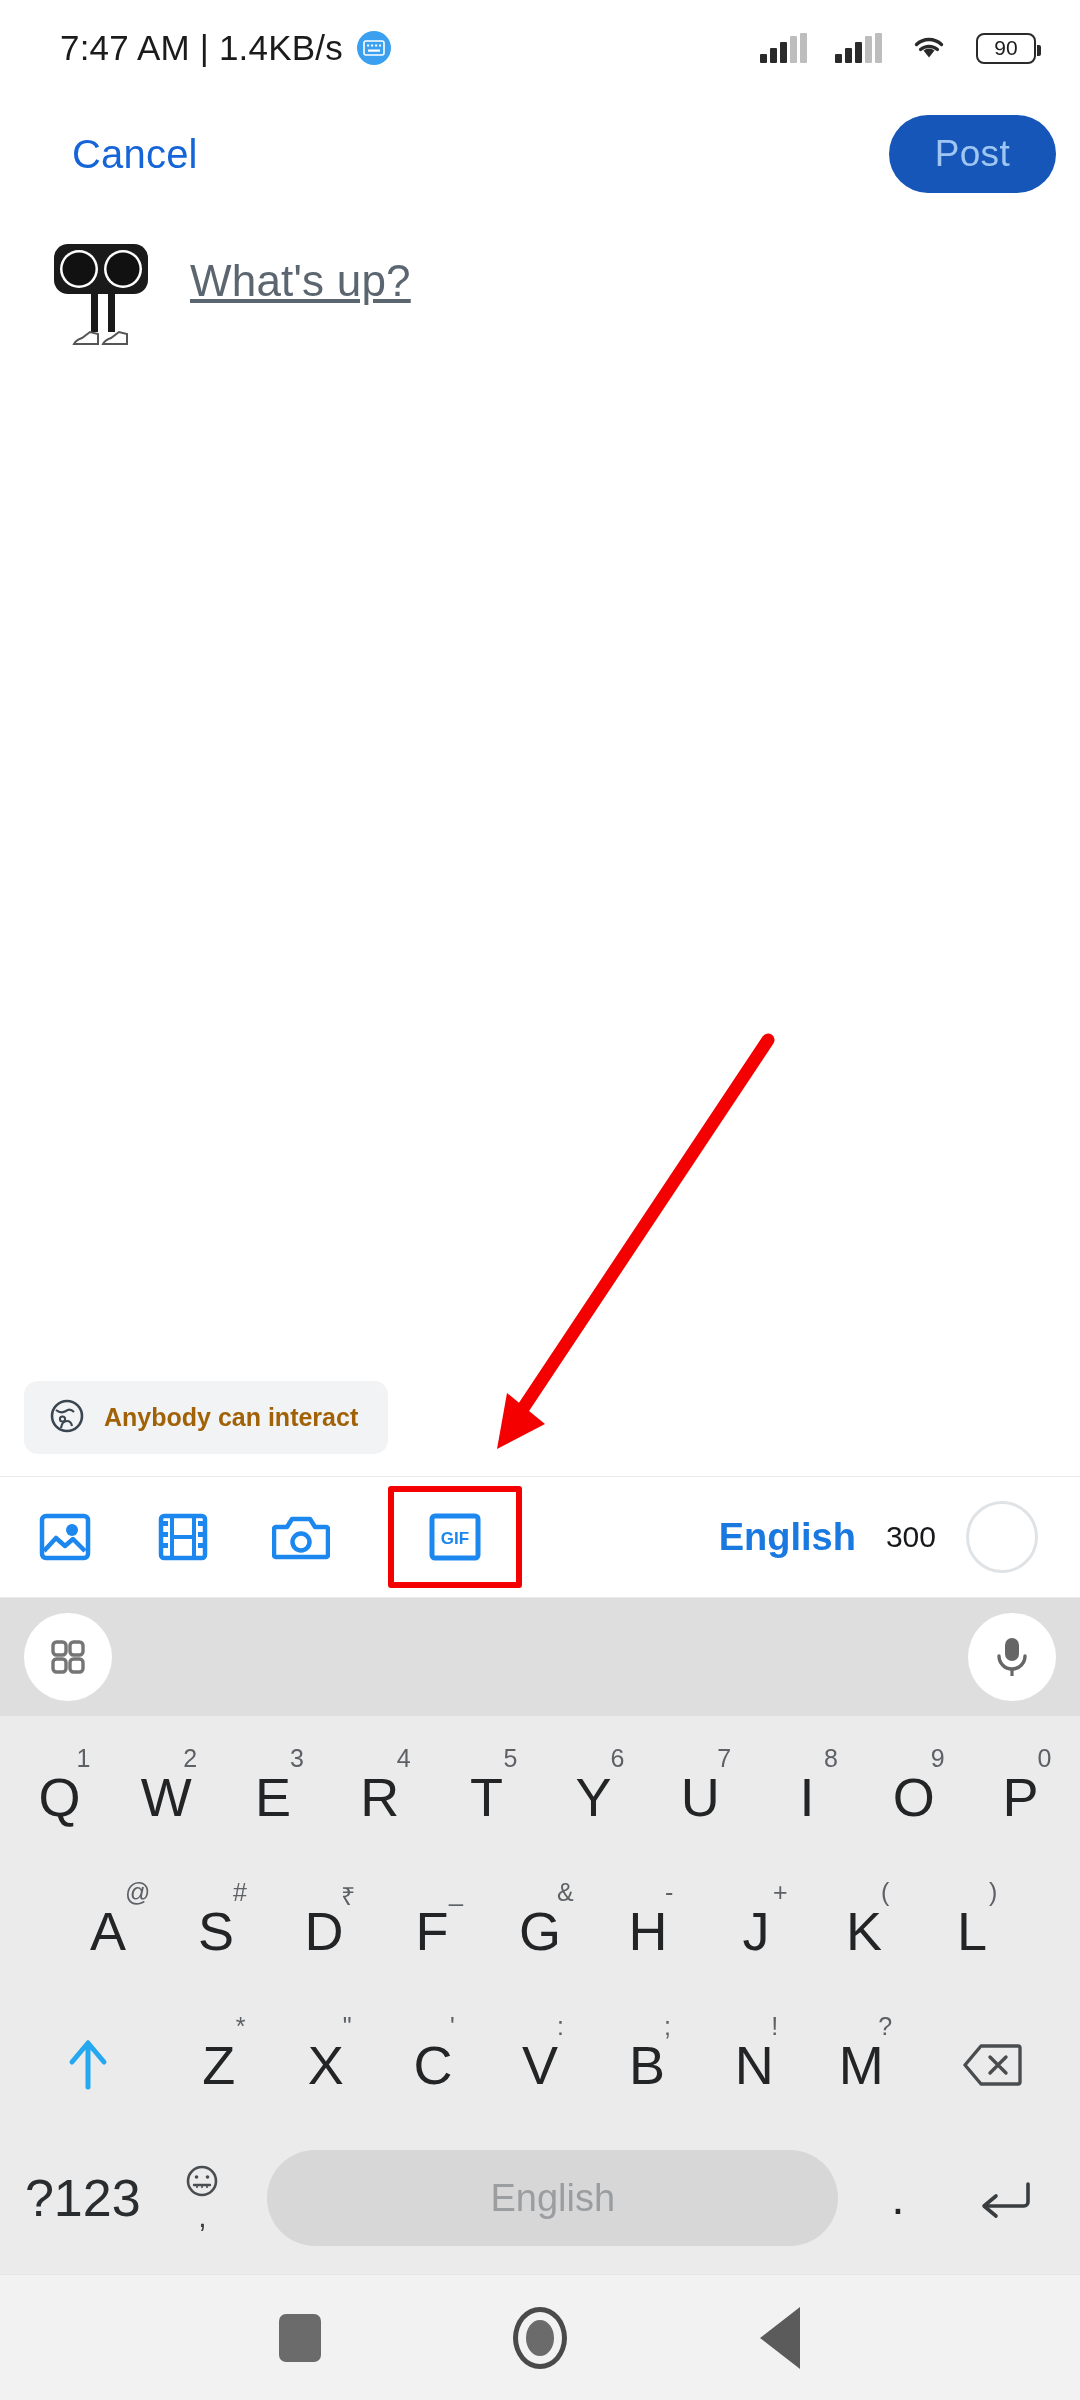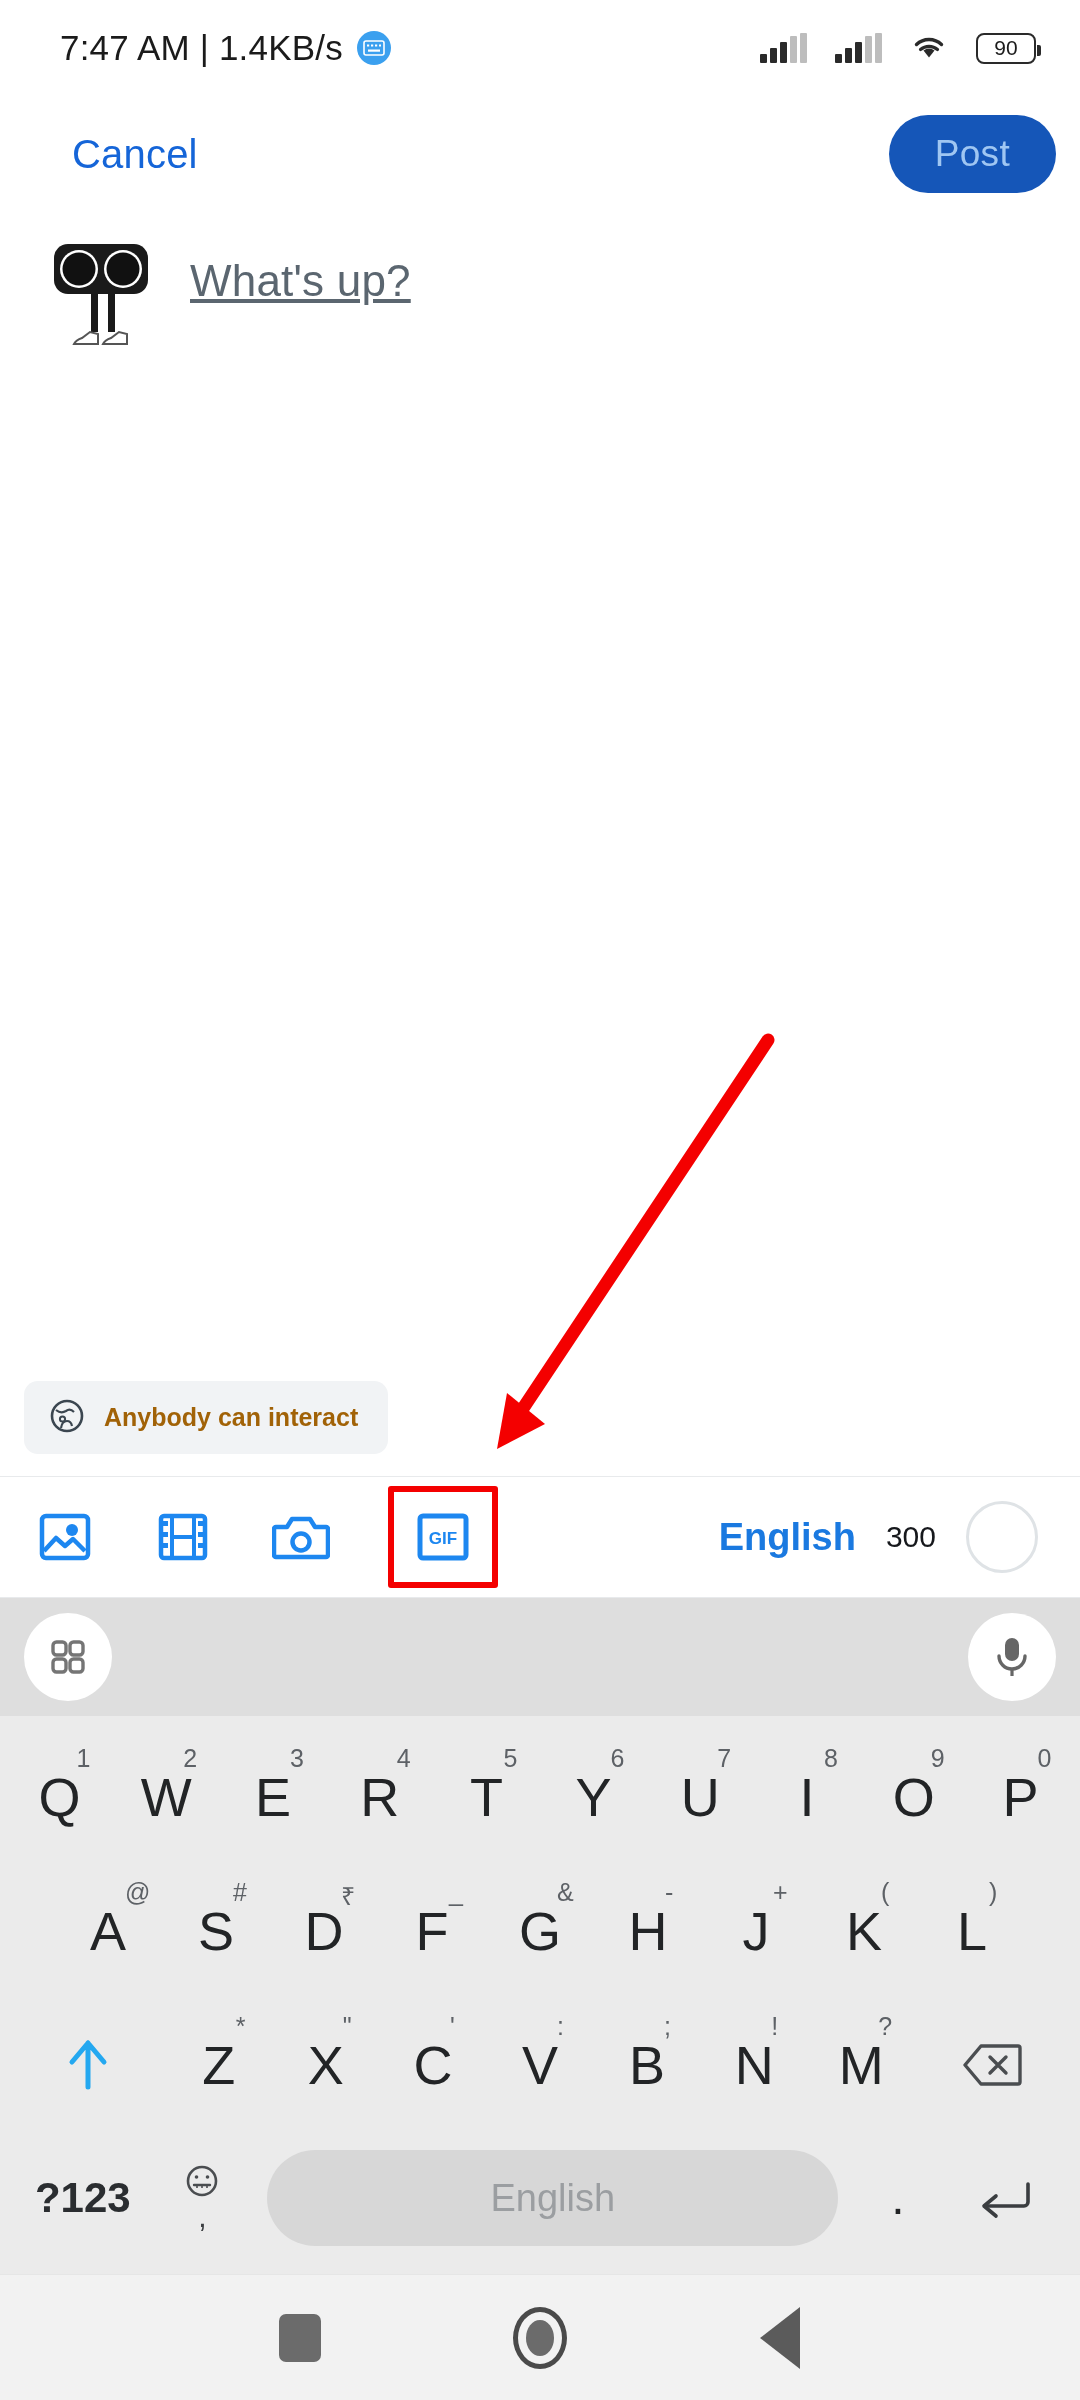--- a/index.html
+++ b/index.html
@@ -118,21 +118,21 @@
     position: relative;
   }
   .media-icons { display: flex; align-items: center; gap: 56px; }
   .media-btn {
     width: 62px; height: 62px; background: none; border: none;
     display: flex; align-items: center; justify-content: center;
     cursor: pointer; padding: 0;
   }
   .gif-wrap {
     position: relative;
-    padding: 14px 18px;
+    padding: 14px 30px;
     border: 6px solid #f40000;
     border-radius: 3px;
     display: flex; align-items: center; justify-content: center;
   }
   .action-right {
     margin-left: auto; display: flex; align-items: center; gap: 30px;
     padding-right: 8px;
   }
   .lang-btn {
     font-size: 38px; color: #1a79e0; background: none; border: none;
@@ -180,21 +180,21 @@
     position: absolute; top: 14px; left: 50%;
     margin-left: 17px;
     font-size: 25px; color: #5d6166; font-weight: 400;
   }
   .row2 { padding: 0 48px; }
   .row3 { padding: 0 4px; }
   .key-wide { flex: 1.45 1 0; }
   .key-func .main { font-size: 38px; color: #3a3d40; }
   .row4 { height: 142px; padding: 0 8px 10px 8px; align-items: center; }
   .key-123 { flex: 1.35 1 0; }
-  .key-123 .main { font-size: 42px; color: #2a2d30; font-weight: 700; }
+  .key-123 .main { font-size: 52px; color: #2a2d30; font-weight: 400; }
   .key-emoji { flex: 1 1 0; flex-direction: column; gap: 4px; }
   .key-emoji .sub { font-size: 30px; color: #3a3d40; line-height: 1; }
   .spacebar {
     flex: 5.6 1 0; height: 96px; margin: 0 14px;
     background: #d7d7d7; border-radius: 48px; border: none;
     display: flex; align-items: center; justify-content: center;
     cursor: pointer;
     font-family: "Liberation Sans", sans-serif;
     font-size: 38px; color: #9b9ea1;
   }

